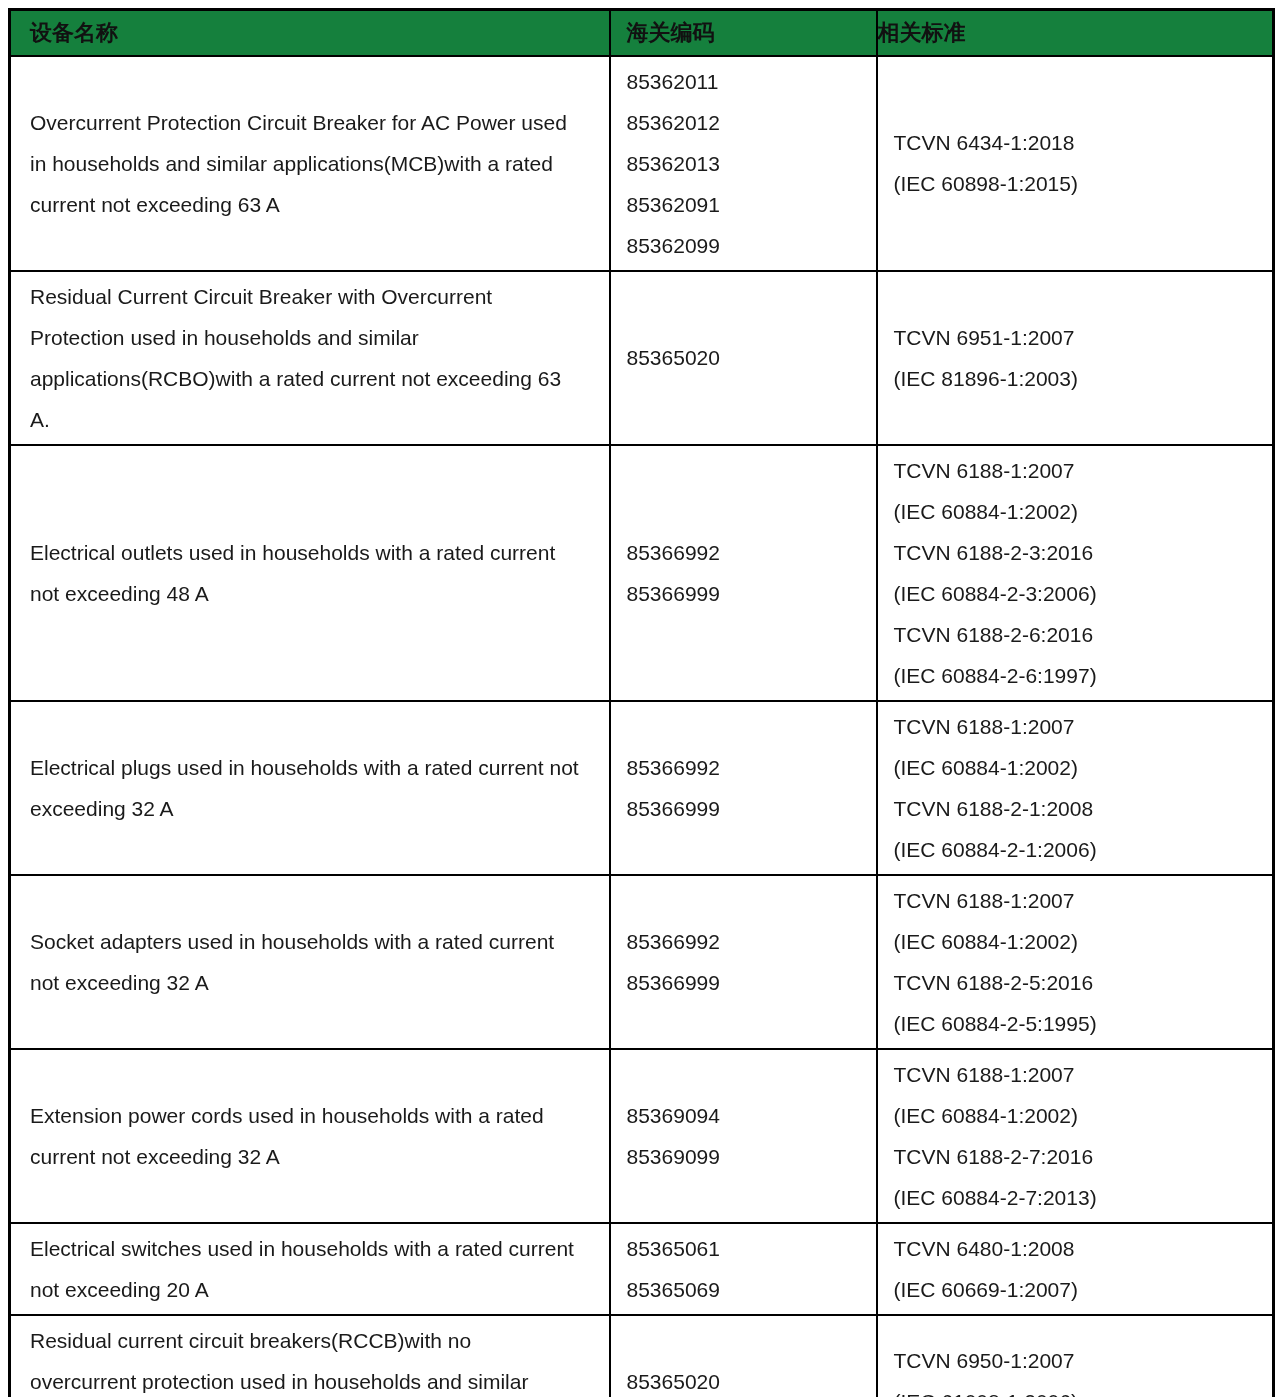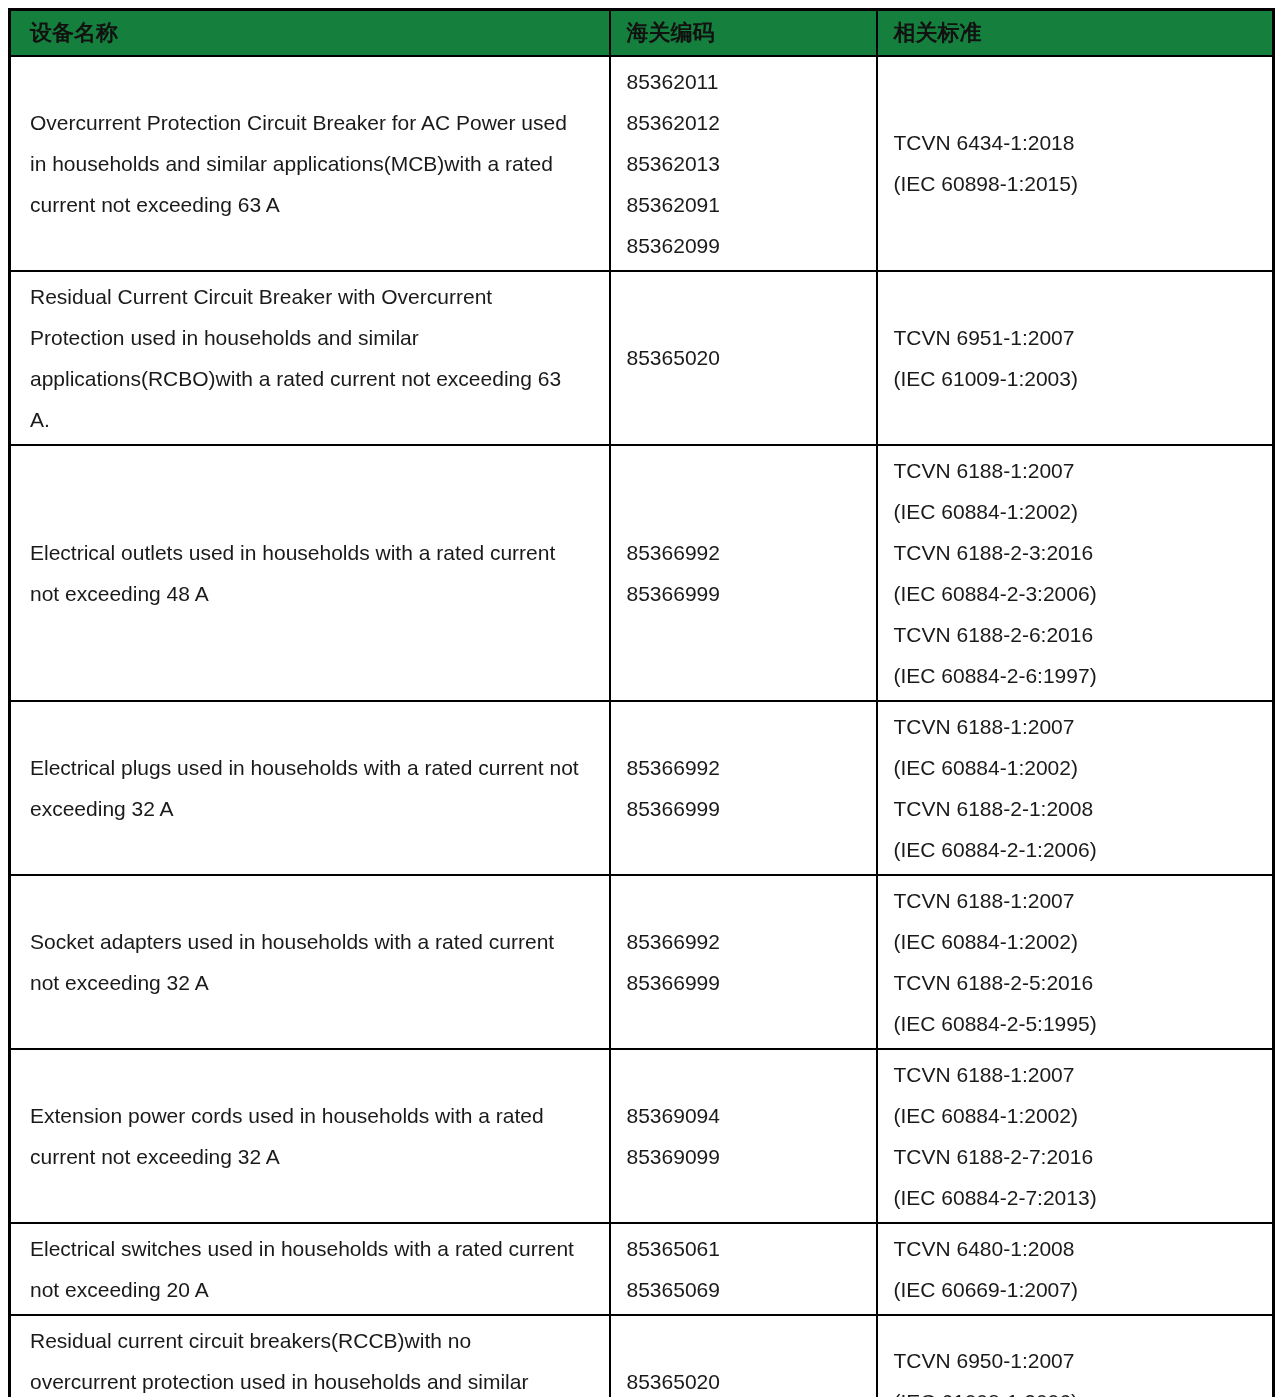--- a/index.html
+++ b/index.html
@@ -37,21 +37,21 @@
   thead tr { height: 46px; }
   thead th {
     background: #15803d;
     text-align: left;
     font-size: 22px;
     font-weight: 700;
     color: #111111;
     padding: 2px 8px 2px 19px;
   }
   thead th.h-code { padding-left: 16px; }
-  thead th.h-std  { padding-left: 16px; }
+  thead th.h-std  { padding-left: 0; }
 
   tbody td {
     font-size: 21px;
     line-height: 41px;
     white-space: pre-line;
     padding: 4px 28px 4px 19px;
   }
   td.code-cell { padding-left: 16px; }
   td.std-cell  { padding-left: 16px; }
 
@@ -89,21 +89,21 @@
 85362013
 85362091
 85362099</td>
         <td class="std-cell">TCVN 6434-1:2018
 (IEC 60898-1:2015)</td>
       </tr>
       <tr class="r2">
         <td class="name-cell">Residual Current Circuit Breaker with Overcurrent Protection used in households and similar applications(RCBO)with a rated current not exceeding 63 A.</td>
         <td class="code-cell">85365020</td>
         <td class="std-cell">TCVN 6951-1:2007
-(IEC 61009-1:2003)</td>
+(IEC 81896-1:2003)</td>
       </tr>
       <tr class="r3">
         <td class="name-cell">Electrical outlets used in households with a rated current not exceeding 48 A</td>
         <td class="code-cell">85366992
 85366999</td>
         <td class="std-cell">TCVN 6188-1:2007
 (IEC 60884-1:2002)
 TCVN 6188-2-3:2016
 (IEC 60884-2-3:2006)
 TCVN 6188-2-6:2016

